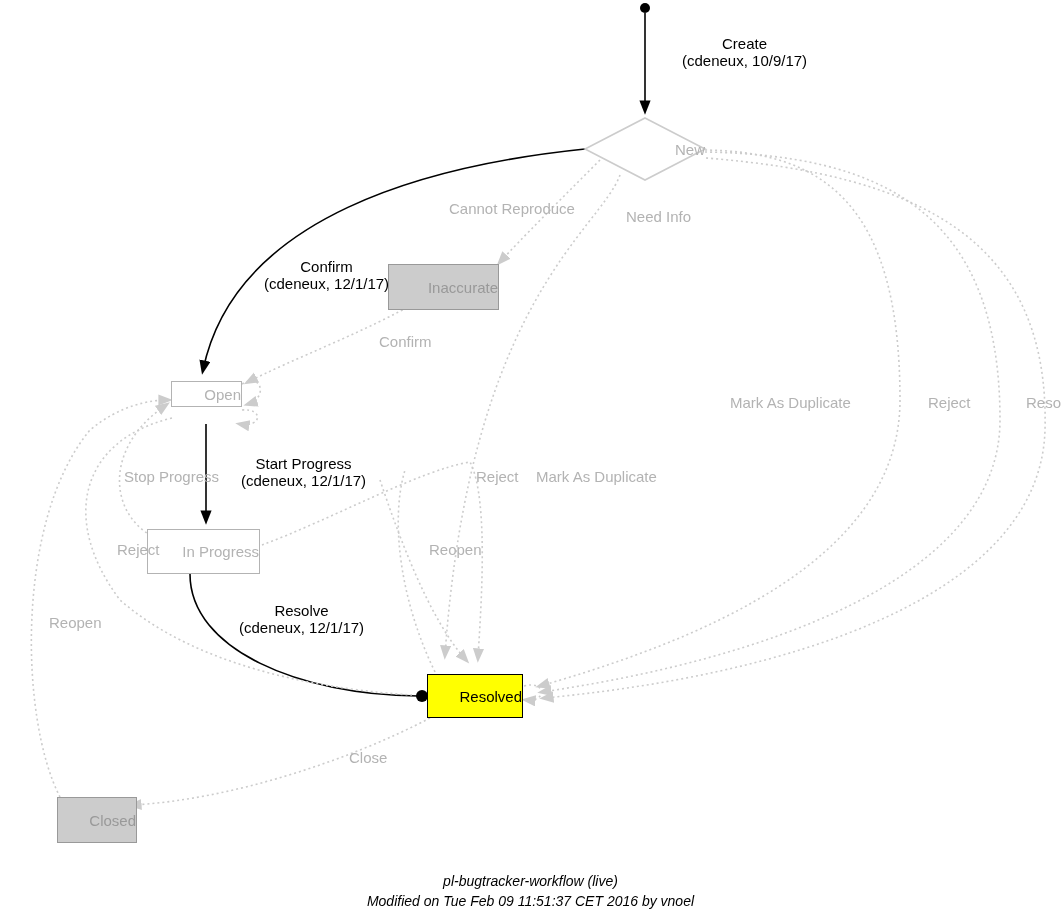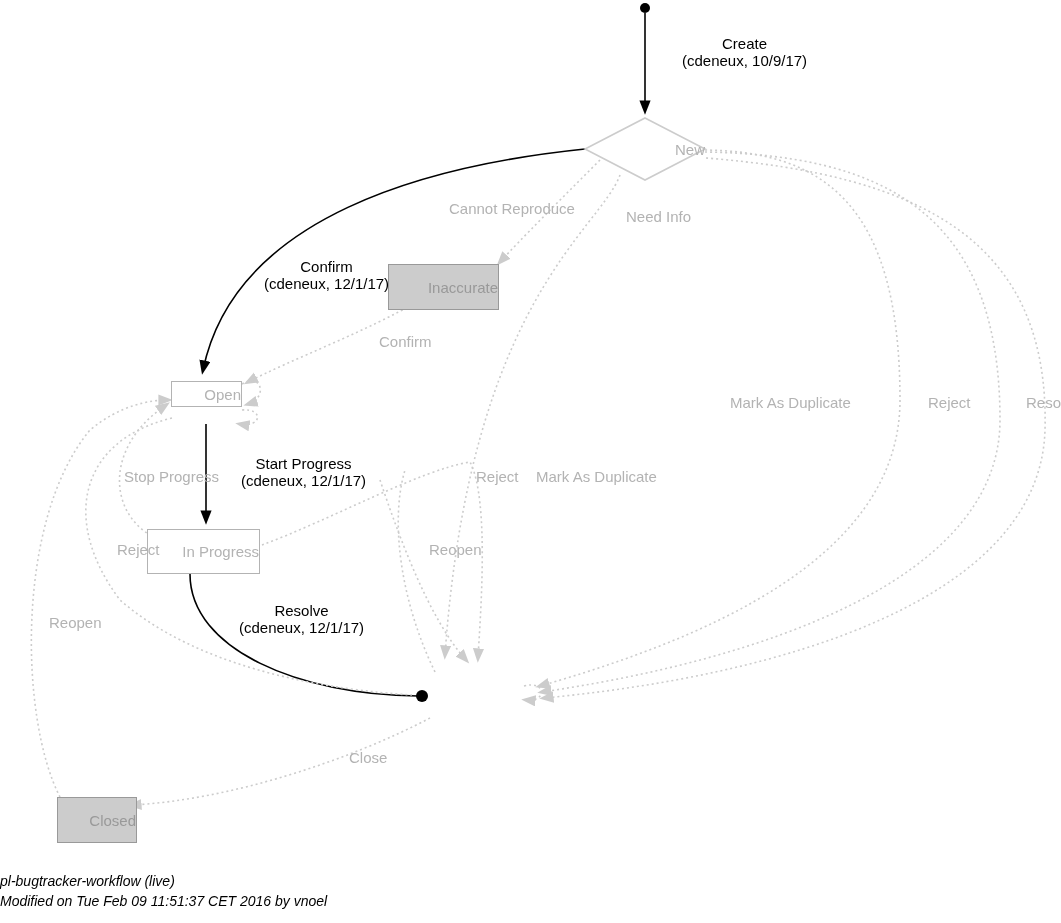--- a/index.html
+++ b/index.html
@@ -67,21 +67,21 @@
   }
   .edge-label.dim {
     color: #b3b3b3;
   }
   .edge-label.center {
     text-align: center;
   }
   .footer {
     position: absolute;
     width: 100%;
-    text-align: left;
+    text-align: center;
     font-style: italic;
     font-size: 14px;
     color: #000000;
     line-height: 20px;
   }
 </style>
 </head>
 <body>
 
 <div id="canvas">
@@ -144,20 +144,23 @@
   </div>
 
   <div class="node rect inactive" style="left:171px; top:381px; width:71px; height:26px;">
     <span>Open</span>
   </div>
 
   <div class="node rect inactive" style="left:147px; top:529px; width:113px; height:45px;">
     <span>In Progress</span>
   </div>
 
+  <div class="node rect active" style="left:427px; top:674px; width:96px; height:44px;">
+    <span>Resolved</span>
+  </div>
 
   <div class="node rect greyfill" style="left:57px; top:797px; width:80px; height:46px;">
     <span>Closed</span>
   </div>
 
   <div class="edge-label center" style="left:646px; top:35px;">
     <div>Create</div>
     <div>(cdeneux, 10/9/17)</div>
   </div>
 

